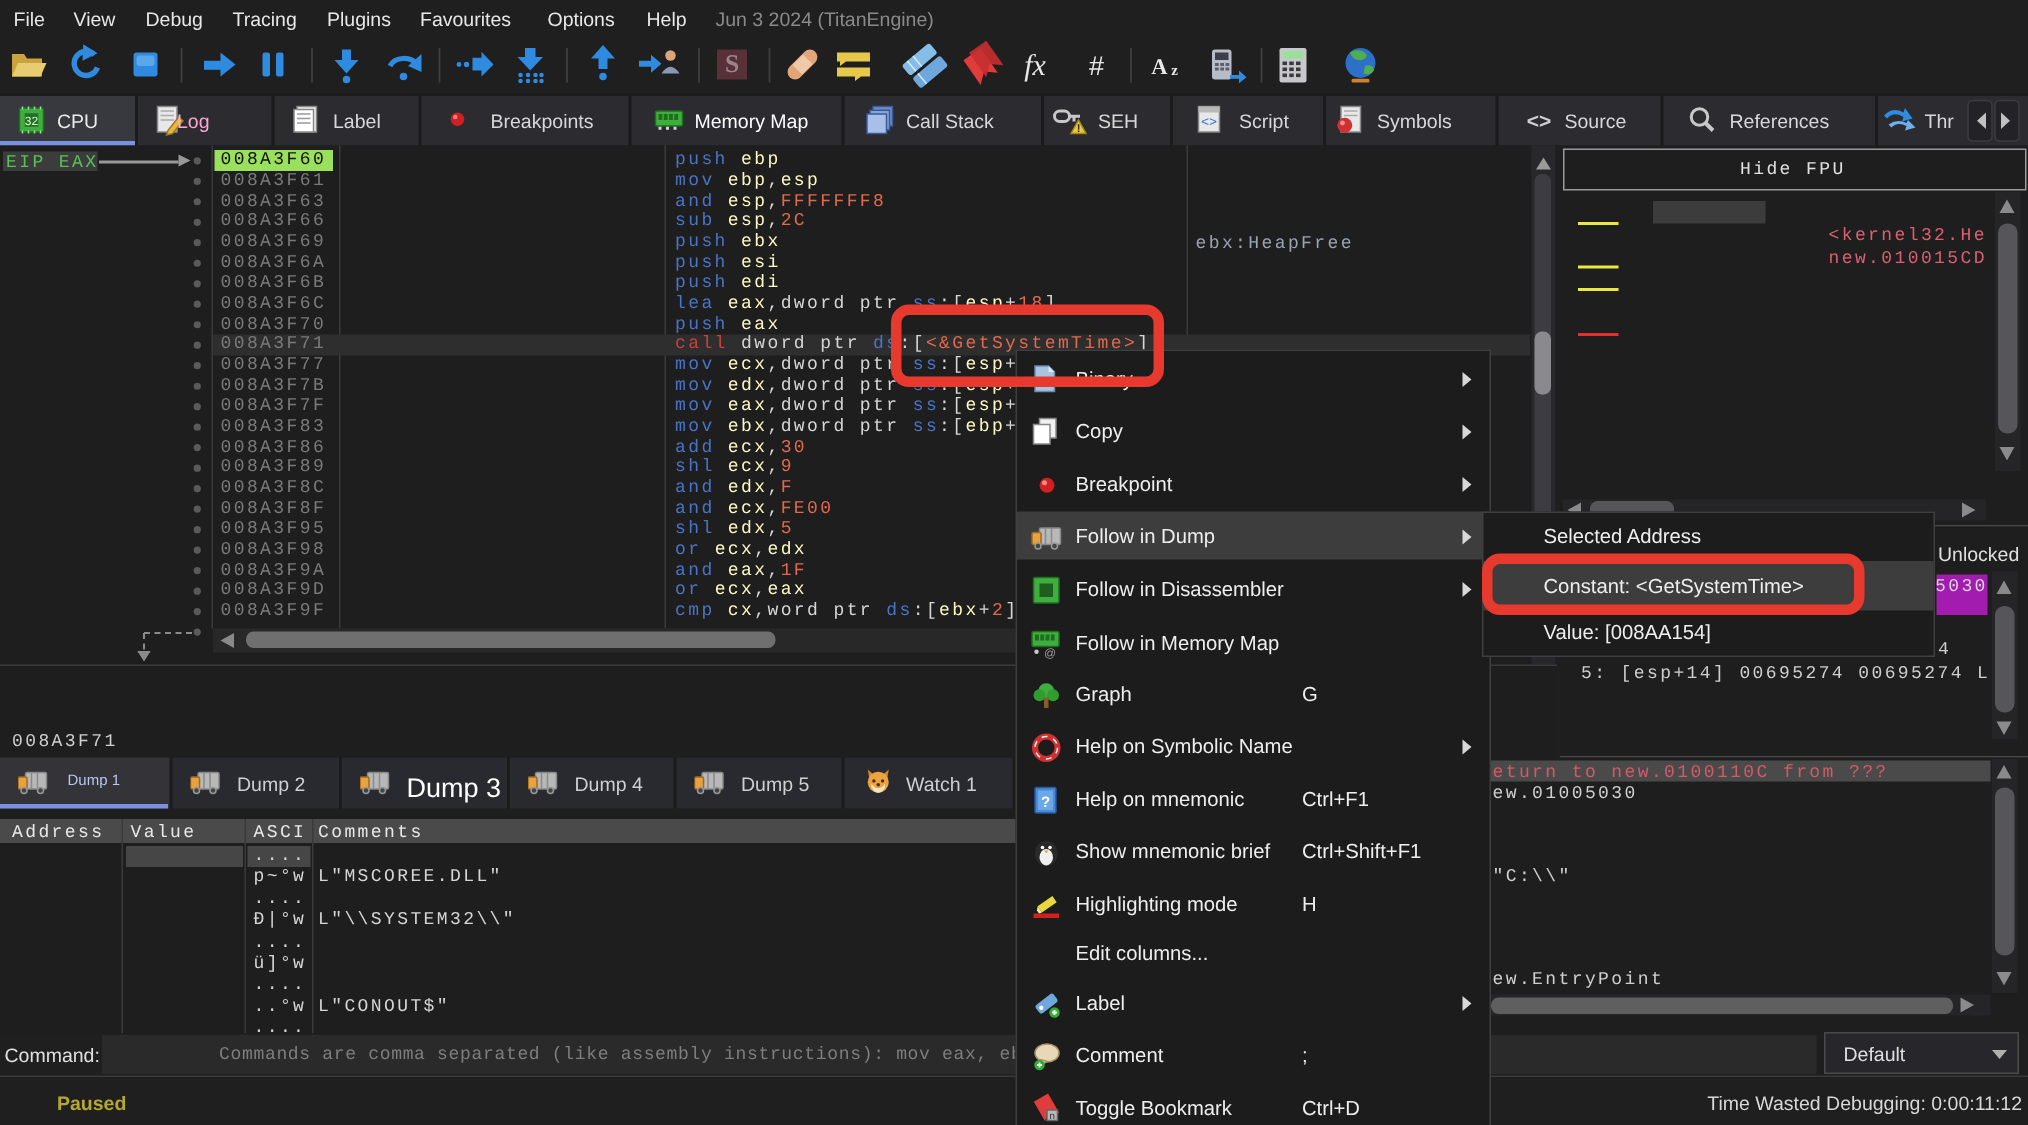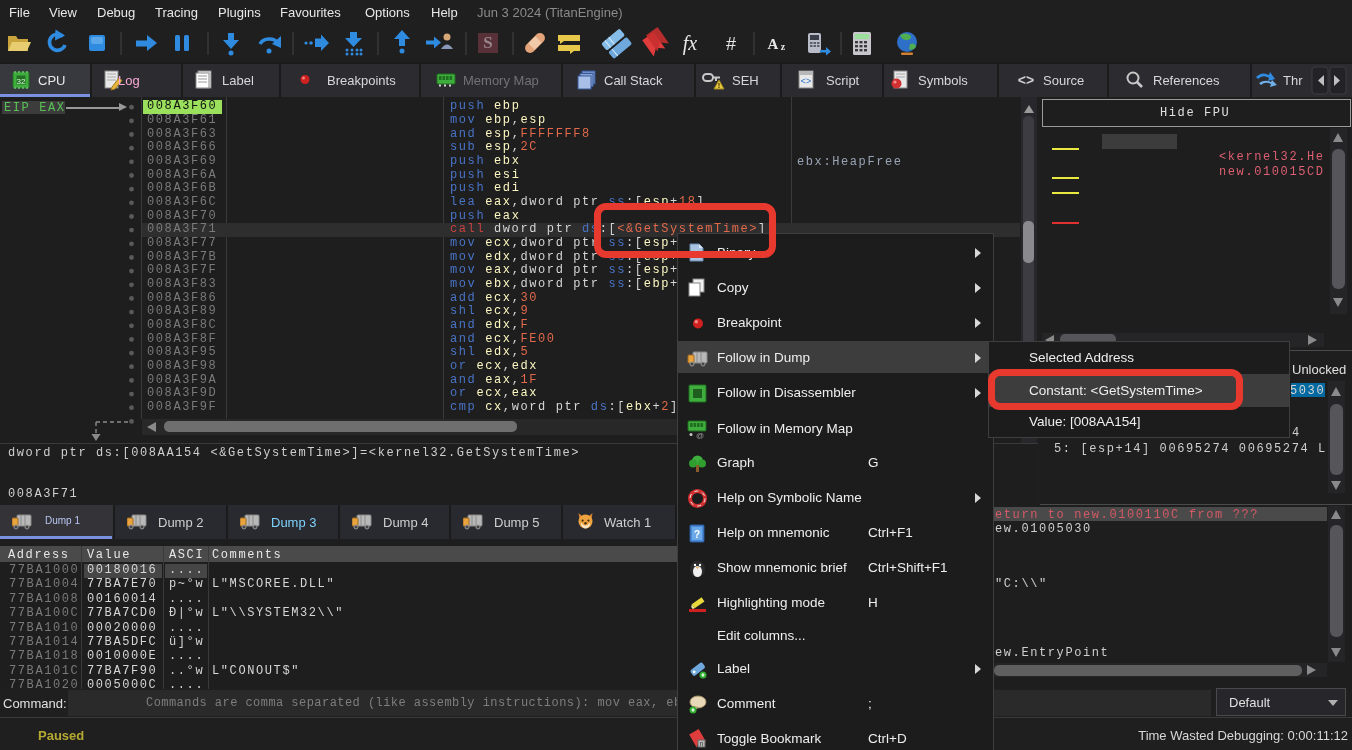--- a/index.html
+++ b/index.html
@@ -259,21 +259,21 @@
 
   <rect x="1312" y="5" width="16" height="27" rx="3" fill="#232327" stroke="#3c3c40"></rect>
       <rect x="1330" y="5" width="16" height="27" rx="3" fill="#232327" stroke="#3c3c40"></rect>
   <path d="M1324 13 L1318 18.5 L1324 24 Z" fill="#c0c0c0"></path>
       <path d="M1334 13 L1340 18.5 L1334 24 Z" fill="#c0c0c0"></path>
  </svg>
  <div class="abs sans" style="left:38px;top:11px;font-size:13px;color:#e8e8e8">CPU</div>
  <div class="abs sans" style="left:118px;top:11px;font-size:13px;color:#f9a8d4">Log</div>
  <div class="abs sans" style="left:222px;top:11px;font-size:13px;color:#d8d8d8">Label</div>
  <div class="abs sans" style="left:327px;top:11px;font-size:13px;color:#d8d8d8">Breakpoints</div>
- <div class="abs sans" style="left:463px;top:11px;font-size:13px;color:#737373">Memory Map</div>
+ <div class="abs sans" style="left:463px;top:11px;font-size:13px;color:#ffffff">Memory Map</div>
  <div class="abs sans" style="left:604px;top:11px;font-size:13px;color:#d8d8d8">Call Stack</div>
  <div class="abs sans" style="left:732px;top:11px;font-size:13px;color:#d8d8d8">SEH</div>
  <div class="abs sans" style="left:826px;top:11px;font-size:13px;color:#d8d8d8">Script</div>
  <div class="abs sans" style="left:918px;top:11px;font-size:13px;color:#d8d8d8">Symbols</div>
  <div class="abs sans" style="left:1043px;top:11px;font-size:13px;color:#d8d8d8">Source</div>
  <div class="abs sans" style="left:1153px;top:11px;font-size:13px;color:#d8d8d8">References</div>
  <div class="abs sans" style="left:1283px;top:11px;font-size:13px;color:#d8d8d8">Thr</div>
 </div>
 
 <div id="disasm" class="abs" style="left:0;top:97px;width:1038px;height:346px;background:#1e1e1e">
@@ -382,21 +382,20 @@
  <div class="abs" style="left:147px;top:325px;width:0;height:0;border-right:9px solid #8a8a8a;border-top:5px solid transparent;border-bottom:5px solid transparent"></div>
  <div class="abs" style="left:164px;top:324px;width:353px;height:11px;background:#6f6f6f;border-radius:5px"></div>
 
  <div class="abs" style="left:1021px;top:0;width:16px;height:346px;background:#28282c"></div>
  <div class="abs" style="left:1023px;top:19px;width:11px;height:315px;background:#3c3c42;border-radius:5px"></div>
  <div class="abs" style="left:1024px;top:8px;width:0;height:0;border-bottom:8px solid #9a9a9a;border-left:5px solid transparent;border-right:5px solid transparent"></div>
  <div class="abs" style="left:1023px;top:124px;width:11px;height:42px;background:#8a8a8e;border-radius:5px"></div>
 </div>
 <div id="infopanel" class="abs" style="left:0;top:443px;width:1038px;height:62px;background:#1e1e1e">
  <div class="abs" style="left:0;top:0;width:1038px;height:1px;background:#3a3a3a"></div>
- <div class="abs mono" style="left:8px;top:3px;color:#cfcfcf">dword ptr ds:[008AA154 &lt;&amp;GetSystemTime&gt;]=&lt;kernel32.GetSystemTime&gt;</div>
  <div class="abs mono" style="left:8px;top:44px;color:#cfcfcf">008A3F71</div>
 </div>
 <div id="regs" class="abs" style="left:1040px;top:97px;width:312px;height:254px;background:#1e1e1e">
 
  <div class="abs" style="left:2px;top:2px;width:309px;height:28px;border:1px solid #9a9a9a;background:#1e1e1e"></div>
  <div class="abs mono" style="left:120px;top:9px;color:#e0e0e0">Hide FPU</div>
 
  <div class="abs" style="left:62px;top:37px;width:75px;height:14.5px;background:#3c3c3c"></div>
 
 
@@ -415,21 +414,21 @@
 
  <div class="abs" style="left:2px;top:236px;width:282px;height:14px;background:#252528"></div>
  <div class="abs" style="left:5px;top:238px;width:0;height:0;border-right:9px solid #8a8a8a;border-top:5px solid transparent;border-bottom:5px solid transparent"></div>
  <div class="abs" style="left:20px;top:237px;width:56px;height:11px;background:#55555a;border-radius:5px"></div>
  <div class="abs" style="left:268px;top:238px;width:0;height:0;border-left:9px solid #8a8a8a;border-top:5px solid transparent;border-bottom:5px solid transparent"></div>
  <div class="abs" style="left:0;top:253px;width:312px;height:1px;background:#4a4a4a"></div>
 </div>
 <div id="args" class="abs" style="left:1040px;top:351px;width:312px;height:154px;background:#1e1e1e">
  <div class="abs sans" style="left:252px;top:11px;font-size:13px;color:#e0e0e0">Unlocked</div>
 
- <div class="abs" style="left:251px;top:32px;width:34px;height:14px;background:#0369a1;overflow:hidden">
+ <div class="abs" style="left:251px;top:32px;width:34px;height:27px;background:#a21caf;overflow:hidden">
       <span class="mono" style="position:absolute;left:-1px;top:0.5px">5030</span>
     </div>
  <div class="abs mono" style="left:252px;top:75px;color:#cfcfcf">4</div>
  <div class="abs" style="left:0px;top:90px;width:287px;height:16px;overflow:hidden">
    <div class="abs mono" style="left:14px;top:1px;color:#cfcfcf">5: [esp+14] 00695274 00695274 L'</div>
  </div>
 
  <div class="abs" style="left:288px;top:30px;width:17px;height:112px;background:#252528"></div>
  <div class="abs" style="left:291px;top:36px;width:0;height:0;border-bottom:9px solid #8a8a8a;border-left:5.5px solid transparent;border-right:5.5px solid transparent"></div>
  <div class="abs" style="left:290px;top:53px;width:13px;height:71px;background:#55555a;border-radius:6px"></div>
@@ -459,57 +458,39 @@
       <use href="#truck"></use>
     </svg>
  <svg class="abs" style="left:463px;top:8px" width="20" height="17">
       <use href="#truck"></use>
     </svg>
  <svg class="abs" style="left:576px;top:7px" width="19" height="19">
       <use href="#fox"></use>
     </svg>
  <div class="abs sans" style="left:45px;top:10px;font-size:10px;color:#b9c6f2">Dump 1</div>
  <div class="abs sans" style="left:158px;top:10px;font-size:13px;color:#cfcfcf">Dump 2</div>
- <div class="abs sans" style="left:271px;top:10px;font-size:13px;color:#7dd3fc">Dump 3</div>
+ <div class="abs sans" style="left:271px;top:10px;font-size:18px;color:#ffffff">Dump 3</div>
  <div class="abs sans" style="left:383px;top:10px;font-size:13px;color:#cfcfcf">Dump 4</div>
  <div class="abs sans" style="left:494px;top:10px;font-size:13px;color:#cfcfcf">Dump 5</div>
  <div class="abs sans" style="left:604px;top:10px;font-size:13px;color:#cfcfcf">Watch 1</div>
 
  <div class="abs" style="left:0;top:41px;width:994px;height:16px;background:#4a4a4a"></div>
  <div class="abs mono" style="left:8px;top:42.5px;color:#e8e8e8">Address</div>
  <div class="abs mono" style="left:87px;top:42.5px;color:#e8e8e8">Value</div>
  <div class="abs mono" style="left:169px;top:42.5px;color:#e8e8e8">ASCI</div>
  <div class="abs mono" style="left:212px;top:42.5px;color:#e8e8e8">Comments</div>
 
  <div class="abs" style="left:81px;top:41px;width:1px;height:143px;background:#3a3a3a"></div>
  <div class="abs" style="left:163px;top:41px;width:1px;height:143px;background:#3a3a3a"></div>
  <div class="abs" style="left:208px;top:41px;width:1px;height:143px;background:#3a3a3a"></div>
 
  <div class="abs" style="left:84px;top:58.5px;width:78px;height:14px;background:#464646"></div>
  <div class="abs" style="left:165px;top:58.5px;width:42px;height:14px;background:#464646"></div>
 
  <div class="abs" style="left:0;top:58px;width:994px;height:126px;overflow:hidden">
-  <div class="abs mono gray" style="left:9px;top:0;line-height:14.4px">77BA1000
-77BA1004
-77BA1008
-77BA100C
-77BA1010
-77BA1014
-77BA1018
-77BA101C
-77BA1020</div>
-  <div class="abs mono" style="left:87px;top:0;line-height:14.4px">00180016
-77BA7E70
-00160014
-77BA7CD0
-00020000
-77BA5DFC
-0010000E
-77BA7F90
-0005000C</div>
   <div class="abs mono" style="left:169px;top:0;line-height:14.4px">....
 p~°w
 ....
 Ð|°w
 ....
 ü]°w
 ....
 ..°w
 ....</div>
   <div class="abs mono" style="left:212px;top:14.4px">L"MSCOREE.DLL"</div>

